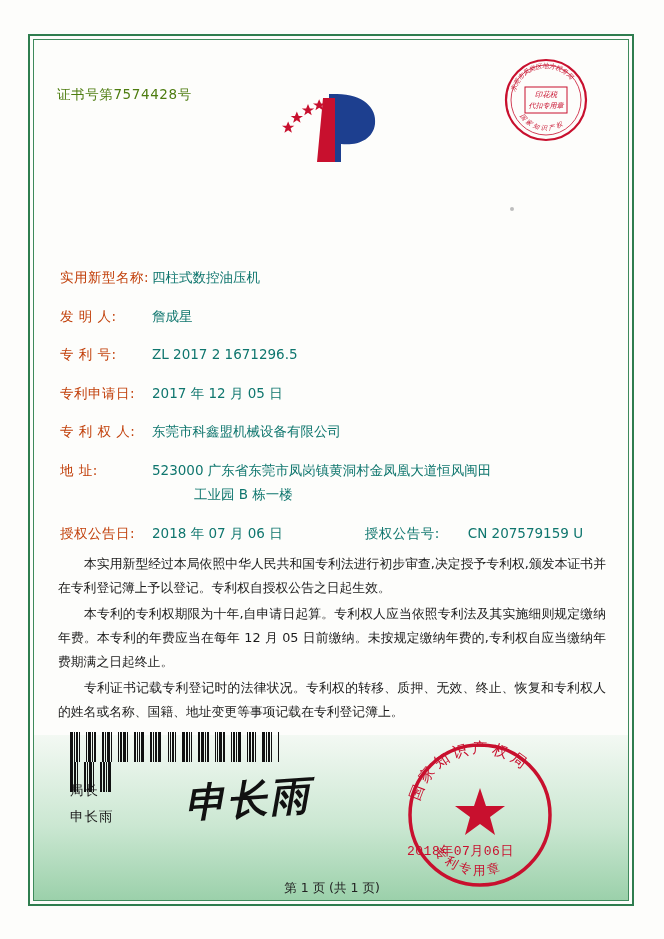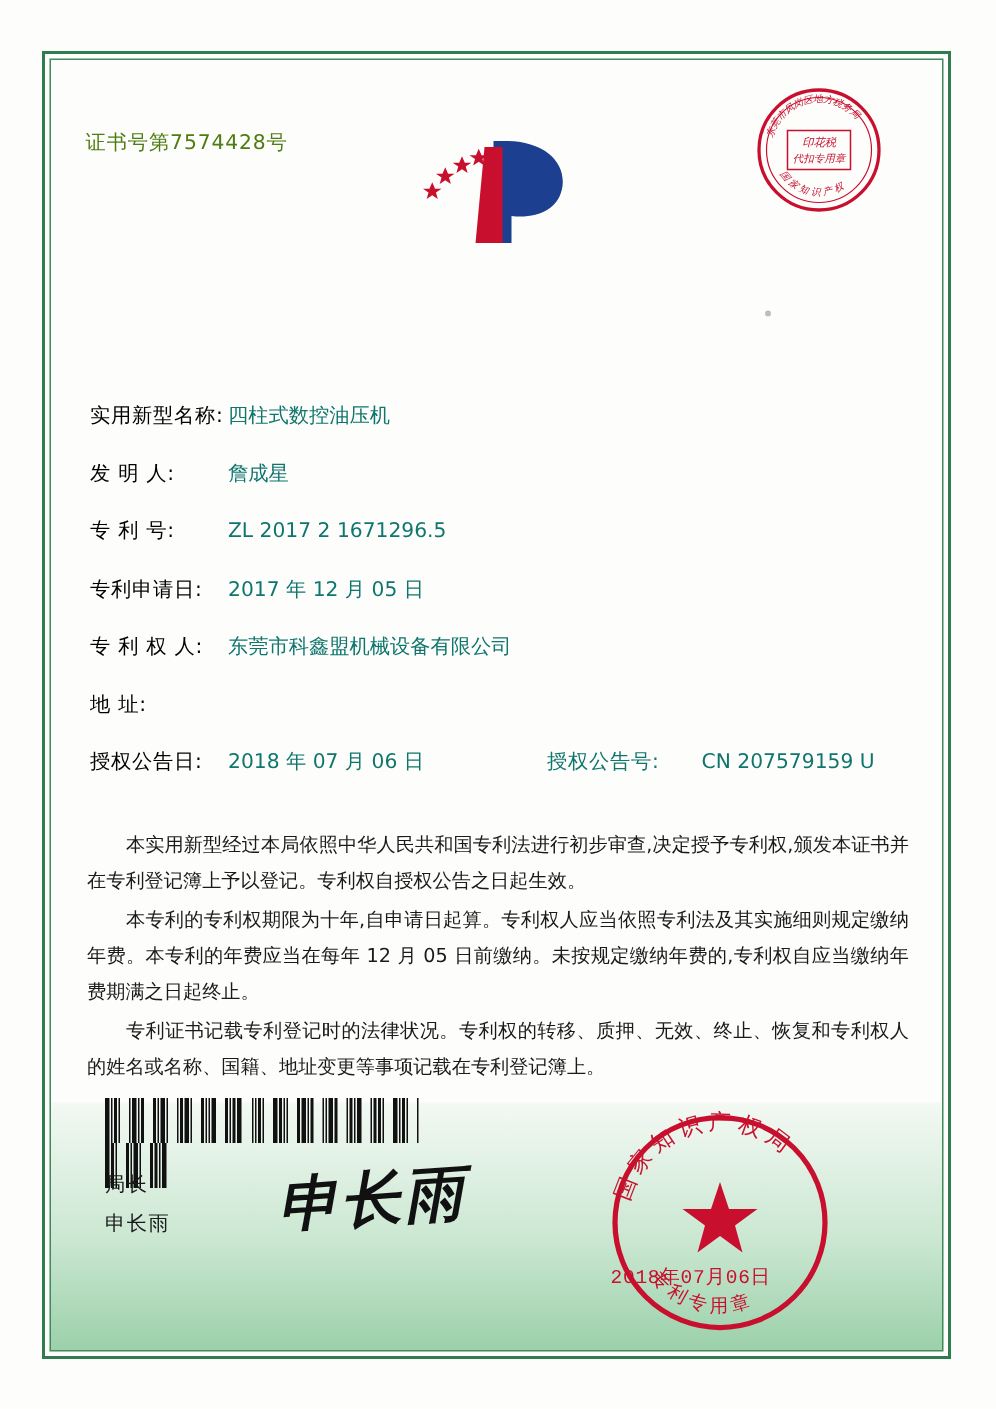--- a/index.html
+++ b/index.html
@@ -88,21 +88,21 @@
   }
   .field-row {
     display: flex;
     align-items: flex-start;
     margin-bottom: 19px;
   }
   .field-label {
     width: 92px;
     flex: 0 0 92px;
     letter-spacing: 0.5px;
-    color: #000000;
+    color: #c2410c;
   }
   .field-value {
     flex: 1;
     color: #0f766e;
   }
   .field-value .line2 {
     display: block;
     margin-top: 5px;
     margin-left: 42px;
   }
@@ -274,20 +274,24 @@
       <div class="field-value">2017 年 12 月 05 日</div>
     </div>
 
     <div class="field-row">
       <div class="field-label">专 利 权 人:</div>
       <div class="field-value">东莞市科鑫盟机械设备有限公司</div>
     </div>
 
     <div class="field-row">
       <div class="field-label">地 址:</div>
+      <div class="field-value">
+        <span>523000 广东省东莞市凤岗镇黄洞村金凤凰大道恒风闽田</span>
+        <span class="line2">工业园 B 栋一楼</span>
+      </div>
     </div>
 
     <div class="field-row">
       <div class="field-label">授权公告日:</div>
       <div class="field-value row-inline">
         <span>2018 年 07 月 06 日</span>
         <span class="pub-no-label">授权公告号:</span>
         <span style="margin-left:6px;text-align:right;">CN 207579159 U</span>
       </div>
     </div>
@@ -336,14 +340,15 @@
       </text>
       <path id="sealArcBot" d="M 20 95 A 58 58 0 0 0 130 95" fill="none"></path>
       <text font-size="12.5" fill="#c8102e" font-family="DejaVu Sans, sans-serif" letter-spacing="3">
         <textPath href="#sealArcBot" startOffset="13%">专利专用章</textPath>
       </text>
     </svg>
   </div>
 
   <div class="seal-date">2018年07月06日</div>
 
+  <div class="footer">第 1 页 (共 1 页)</div>
 
 </div>
 
 </body></html>

